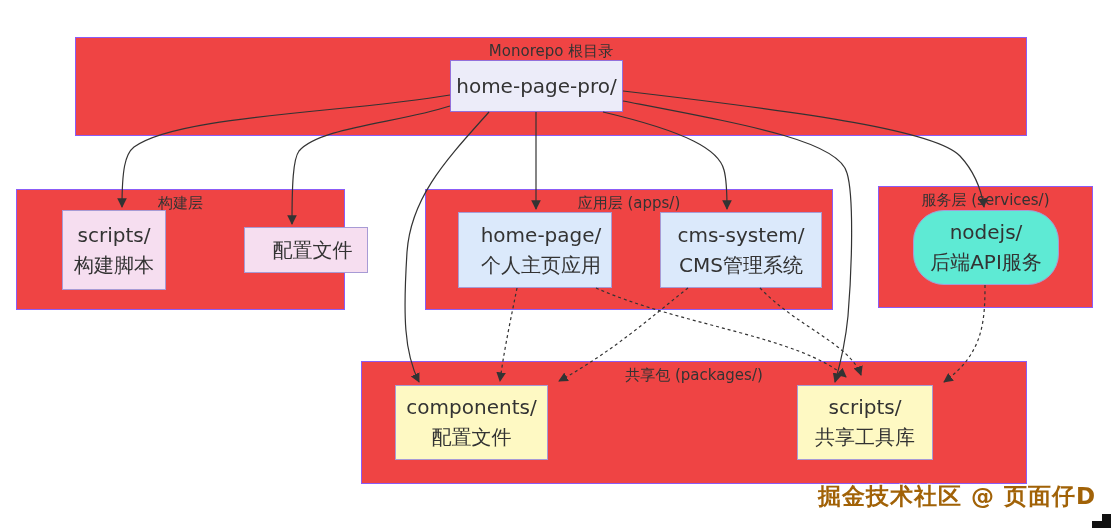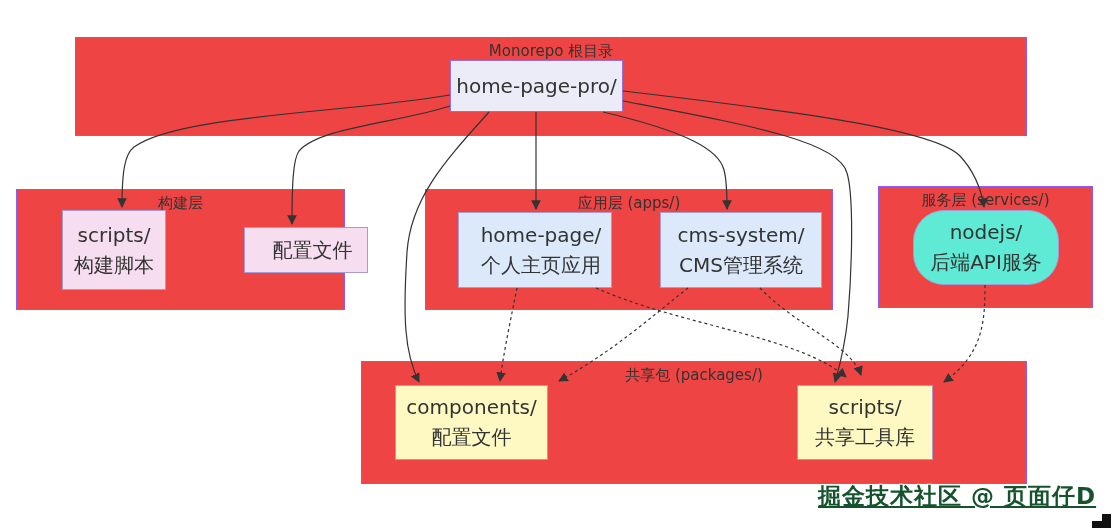--- a/index.html
+++ b/index.html
@@ -22,23 +22,22 @@
   .node-root{background:#ececf9;border-color:#9370db;}
   .node-build{background:#f6def0;}
   .node-app{background:#dbe9fb;}
   .node-service{background:#5eead4;border-radius:31px;}
   .node-package{background:#fef9c3;}
   .edges{position:absolute;left:0;top:0;z-index:3;pointer-events:none;}
   .group{z-index:1;}
   .node{z-index:2;}
   .watermark{
     position:absolute;left:818px;top:481px;z-index:5;
-    font-size:23px;font-weight:bold;letter-spacing:1px;color:#14532d;white-space:nowrap;
+    font-size:23px;font-weight:bold;letter-spacing:1px;color:#a16207;white-space:nowrap;
     text-shadow:2px 2px 0 #ffffff,-1px -1px 0 rgba(255,255,255,0.8),1px -1px 0 rgba(255,255,255,0.6),-1px 1px 0 rgba(255,255,255,0.6);
-    text-decoration:underline;
   }
   .cursor-artifact{
     position:absolute;right:5px;bottom:0;width:19px;height:14px;z-index:6;
     border-right:9px solid #111;border-bottom:7px solid #111;box-sizing:border-box;
   }
 </style>
 </head>
 <body>
 
 <div class="canvas">

